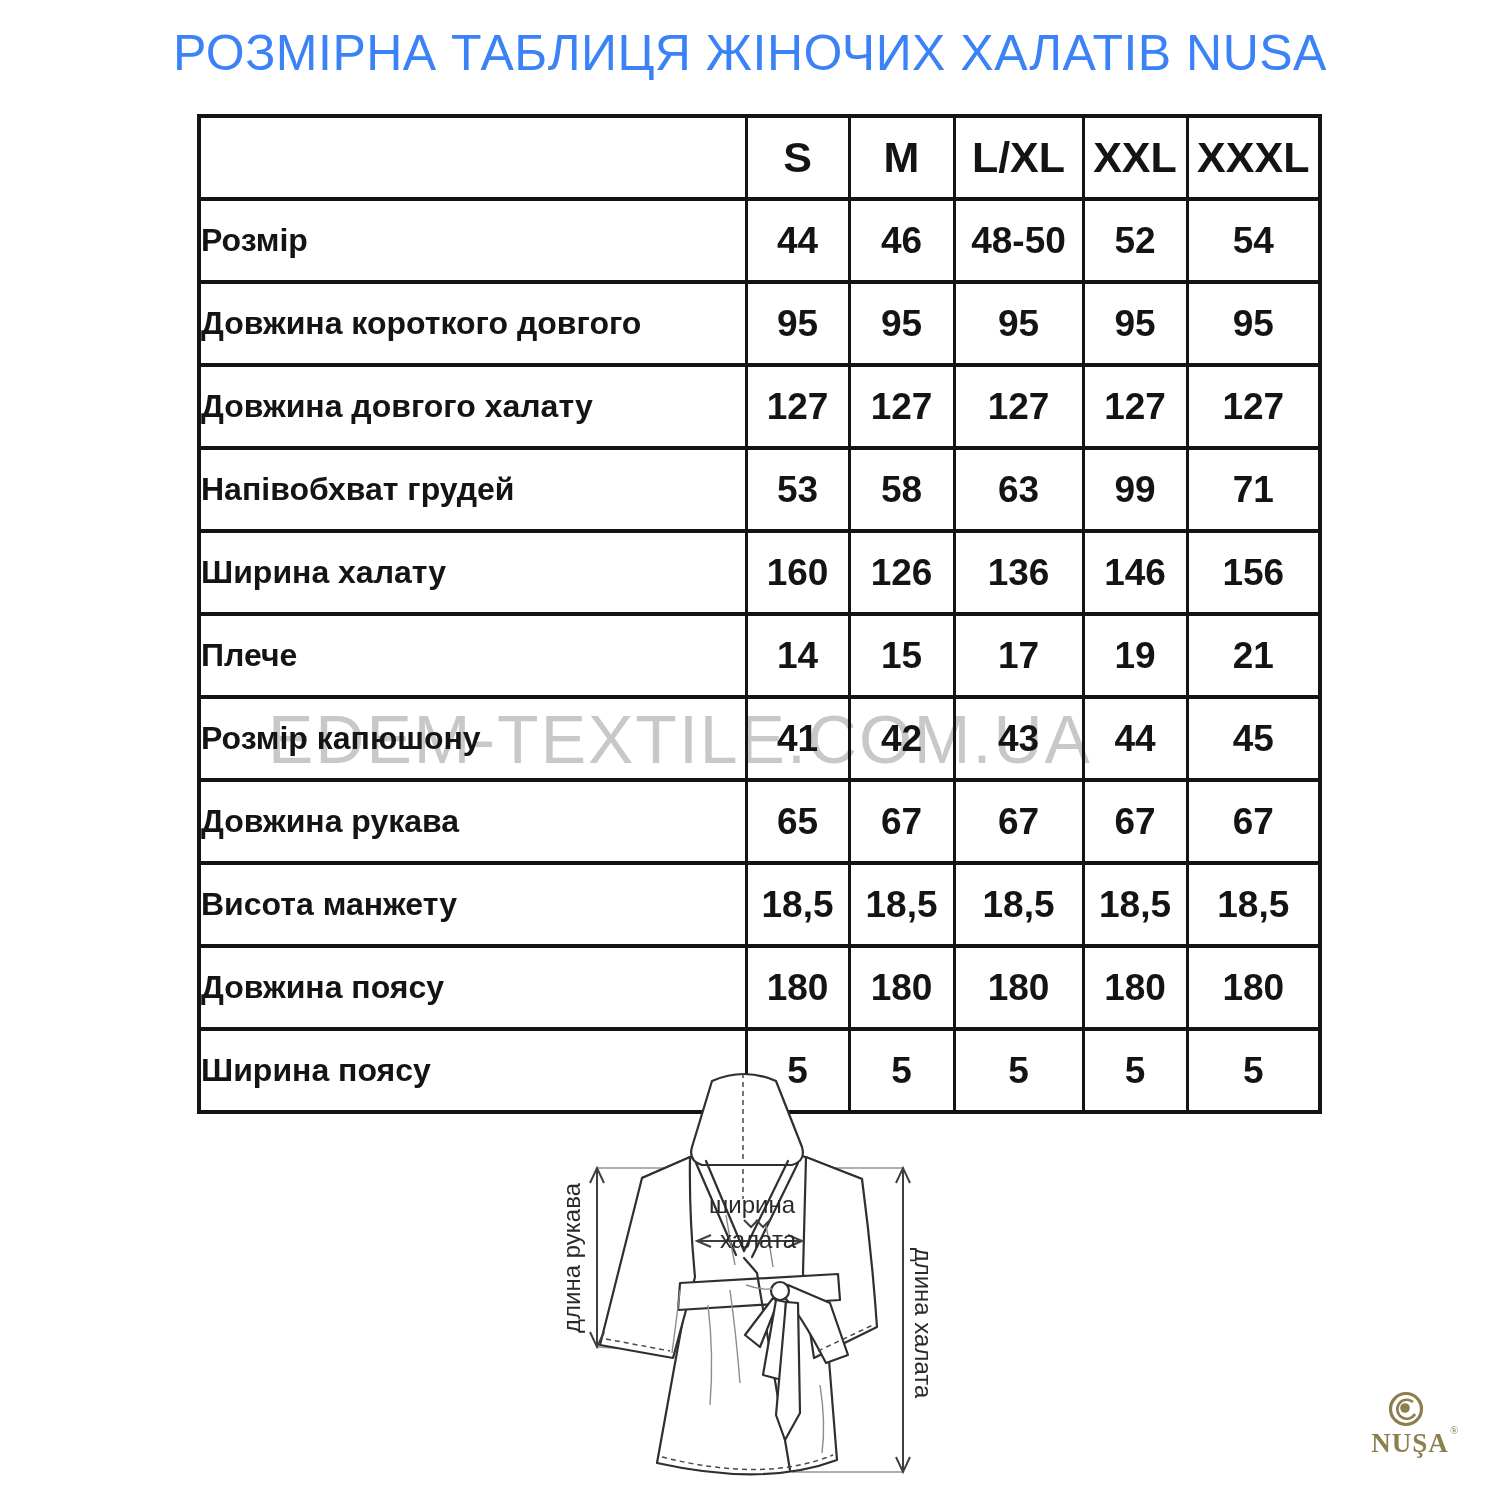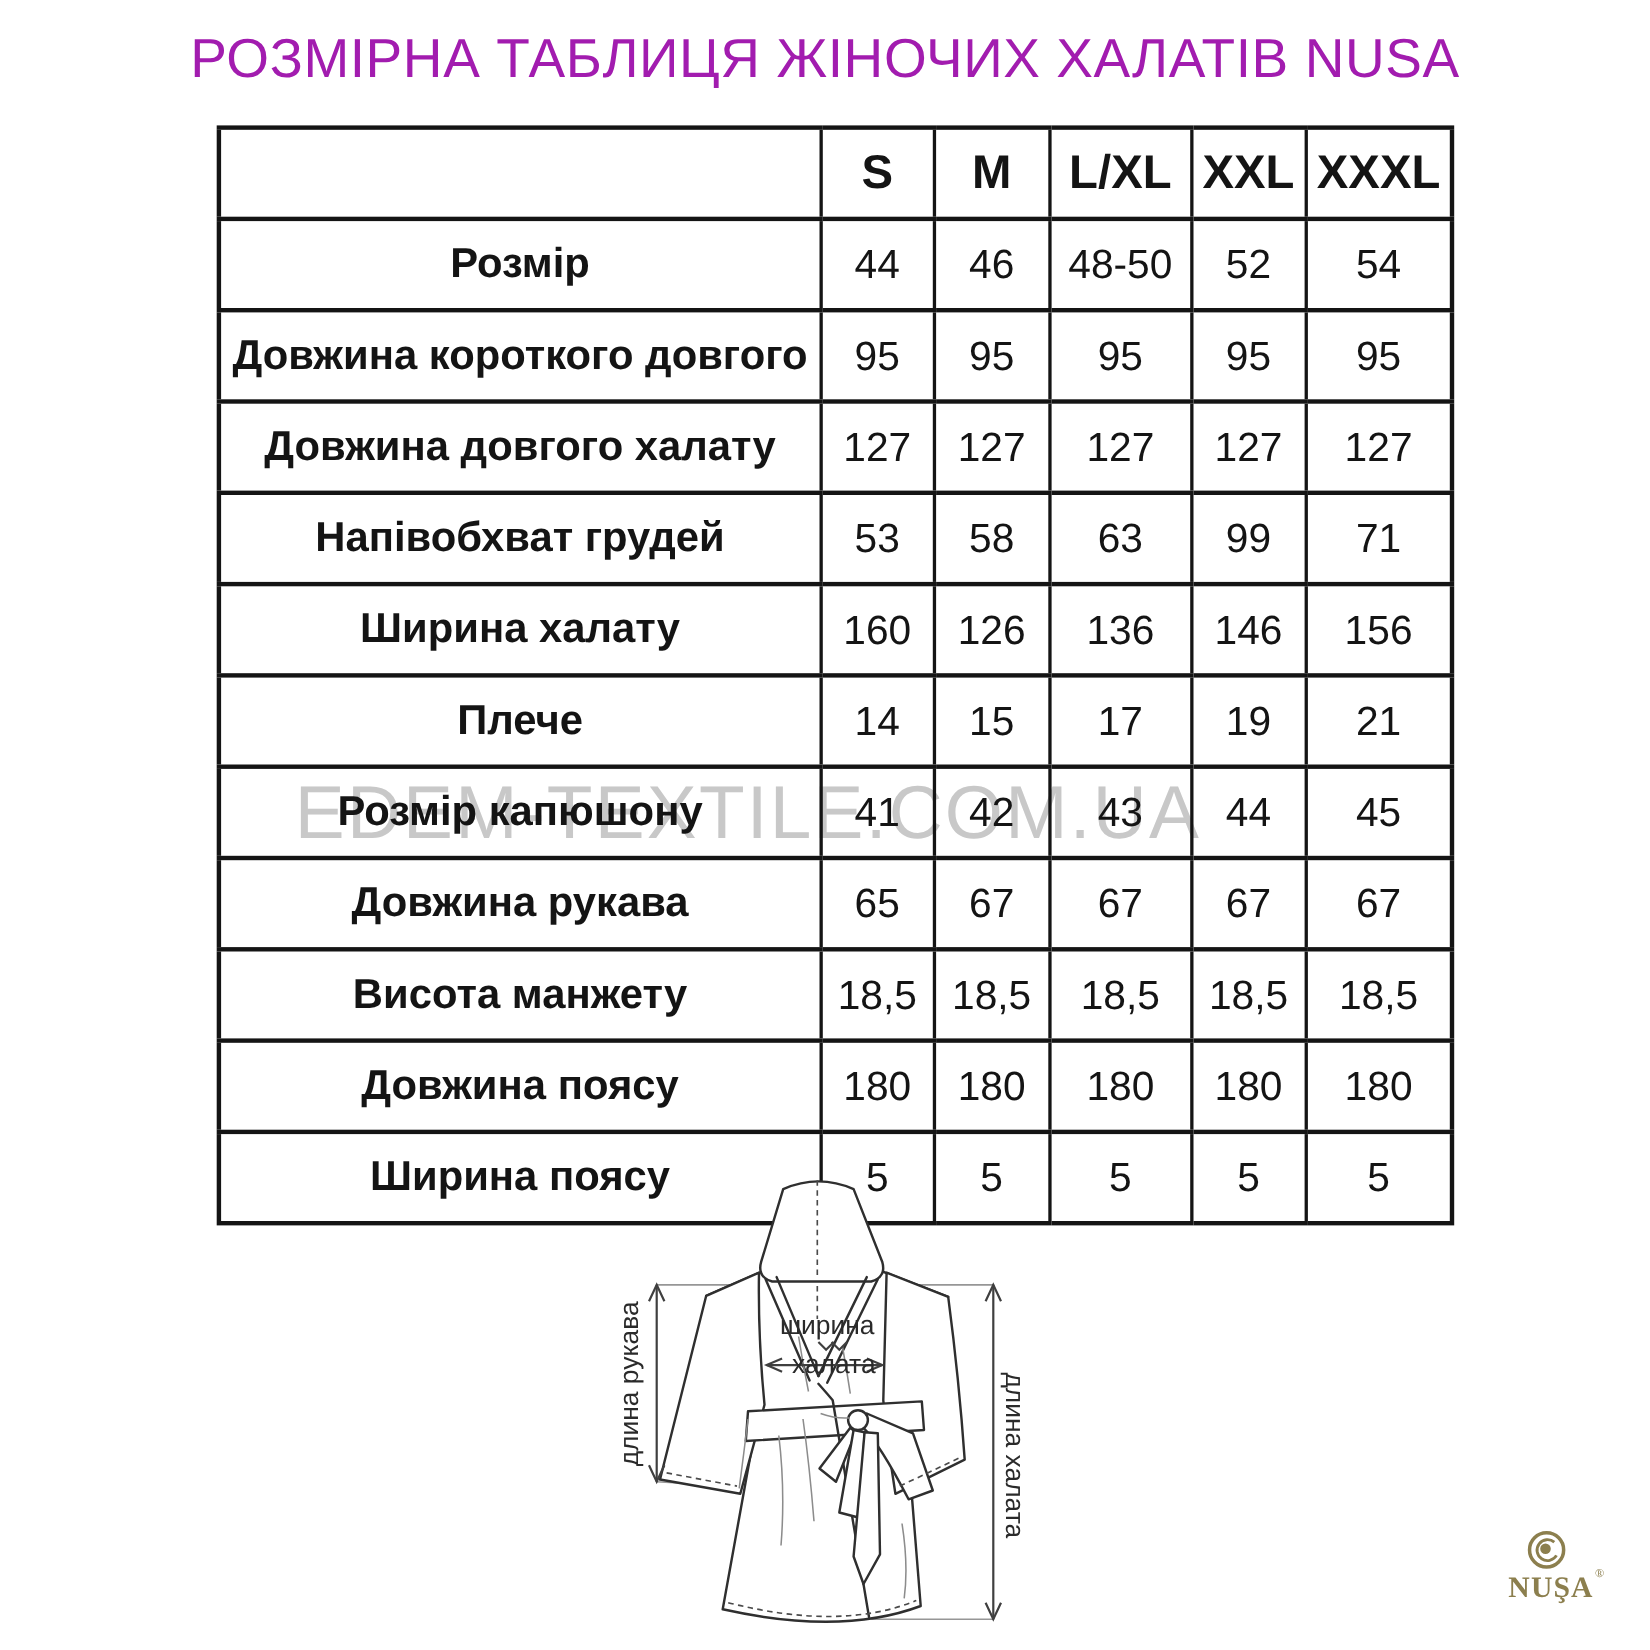--- a/index.html
+++ b/index.html
@@ -2,39 +2,39 @@
 <html><head>
 <meta charset="utf-8">
 <style>
   html,body{margin:0;padding:0;}
   body{
     width:1500px;height:1500px;position:relative;background:#ffffff;
     font-family:"Liberation Sans",sans-serif;color:#141414;overflow:hidden;
   }
   .title{
     position:absolute;top:24px;left:0;width:1500px;text-align:center;
-    font-size:50px;font-weight:400;letter-spacing:0.5px;color:#a21caf;white-space:nowrap;
+    font-size:50px;font-weight:400;letter-spacing:0.5px;color:#3b82f6;white-space:nowrap;
   }
   .watermark{
     position:absolute;top:700px;left:268px;z-index:0;
     font-size:68px;font-weight:400;letter-spacing:2px;color:#c8c8c8;white-space:nowrap;
   }
   table.size-table{
     position:absolute;left:197px;top:114px;z-index:1;
     width:1121px;border-collapse:collapse;table-layout:fixed;background:transparent;
     border:4px solid #141414;
   }
   table.size-table th,table.size-table td{
     border-left:3px solid #141414;border-right:3px solid #141414;
     border-top:4px solid #141414;border-bottom:4px solid #141414;
     height:79px;padding:0;background:transparent;overflow:hidden;white-space:nowrap;
   }
   table.size-table th{font-size:43px;font-weight:700;text-align:center;}
-  td.rowlabel{font-size:38px;font-weight:700;text-align:center;padding-left:18px;}
-  td.val{font-size:37px;font-weight:400;text-align:center;}
+  td.rowlabel{font-size:32px;font-weight:700;text-align:left;padding-left:18px;}
+  td.val{font-size:37px;font-weight:700;text-align:center;}
   .diagram{position:absolute;left:530px;top:1055px;z-index:1;}
   .logo{position:absolute;left:1358px;top:1378px;z-index:1;}
   svg text{font-family:"Liberation Sans",sans-serif;}
   .logo text{font-family:"Liberation Serif",serif;}
 </style>
 </head>
 <body>
 
 <div class="title">РОЗМІРНА ТАБЛИЦЯ ЖІНОЧИХ ХАЛАТІВ NUSA</div>
 

